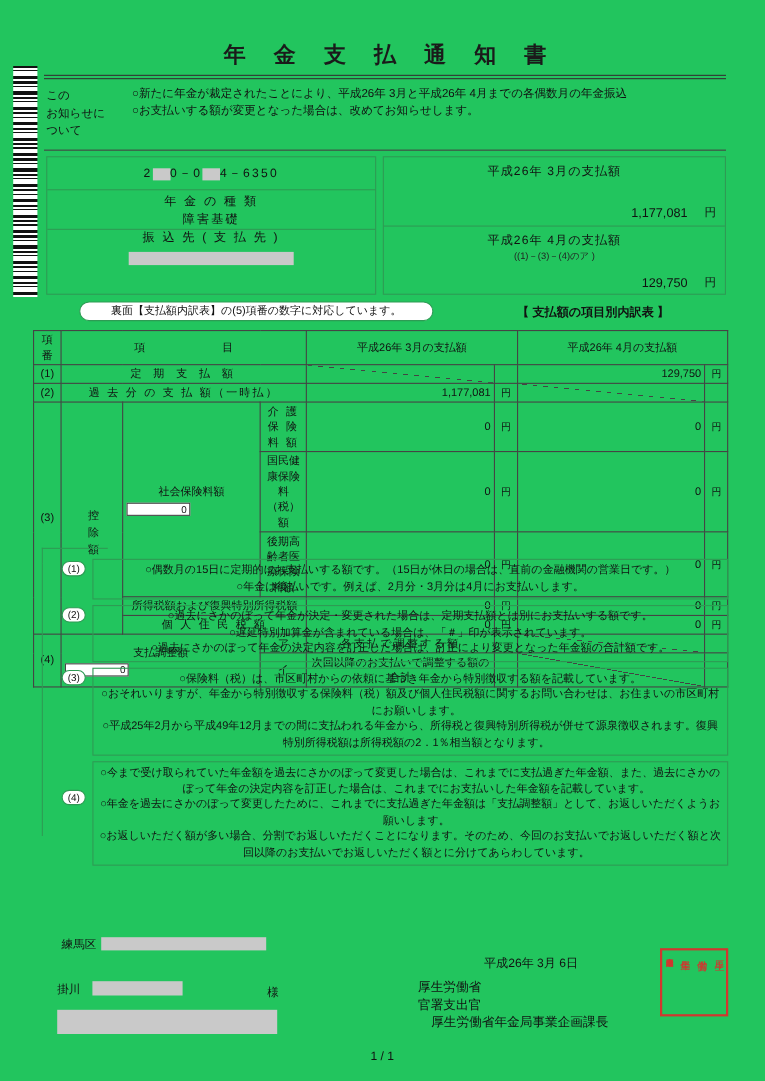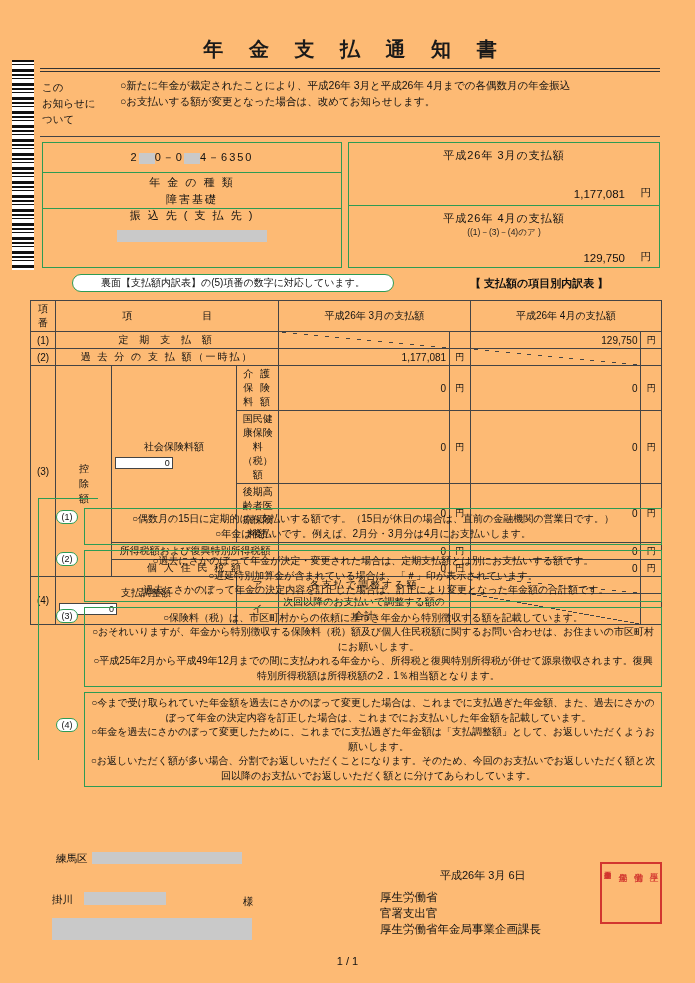--- a/index.html
+++ b/index.html
@@ -7,21 +7,21 @@
   body {
     width: 695px; height: 983px;
     background: #ffffff;
     font-family: "Liberation Sans", sans-serif;
     color: #111;
     position: relative;
     overflow: hidden;
   }
   .page {
     position: absolute; inset: 0;
-    background: #fdba74;
+    background: #22c55e;
   }
   
   .barcode {
     position: absolute;
     left: 12px; top: 60px;
     width: 22px; height: 210px;
     background: repeating-linear-gradient(
       to bottom,
       #111 0px, #111 2px,
       #fff 2px, #fff 4px,
@@ -226,21 +226,21 @@
   .addr2mask {
     position:absolute; left: 84px; top: 892px; width: 82px; height: 13px; background:#c9c9c9;
   }
   .sama { position:absolute; left:243px; top:895px; font-size:10.5px; }
   .addr3mask {
     position:absolute; left: 52px; top: 918px; width: 200px; height: 22px; background:#c9c9c9;
   }
   .date { position:absolute; left:440px; top:868px; font-size:11px; }
   .org1 { position:absolute; left:380px; top:890px; font-size:11.5px; }
   .org2 { position:absolute; left:380px; top:906px; font-size:11.5px; }
-  .org3 { position:absolute; left:380px; top:922px; font-size:11.5px; }
+  .org3 { position:absolute; left:392px; top:922px; font-size:11.5px; }
   .seal {
     position:absolute; left:600px; top:862px; width:62px; height:62px;
     border:2px solid #d2362f; color:#d2362f;
     font-size:9px; line-height:1.05; padding:2px;
     display:flex; flex-direction: row-reverse; justify-content:space-between;
     overflow:hidden;
   }
   .seal span { writing-mode: vertical-rl; text-orientation: upright; letter-spacing:0px; }
   .pagenum {
     position:absolute; left:0; right:0; top:955px; text-align:center; font-size:11px;

